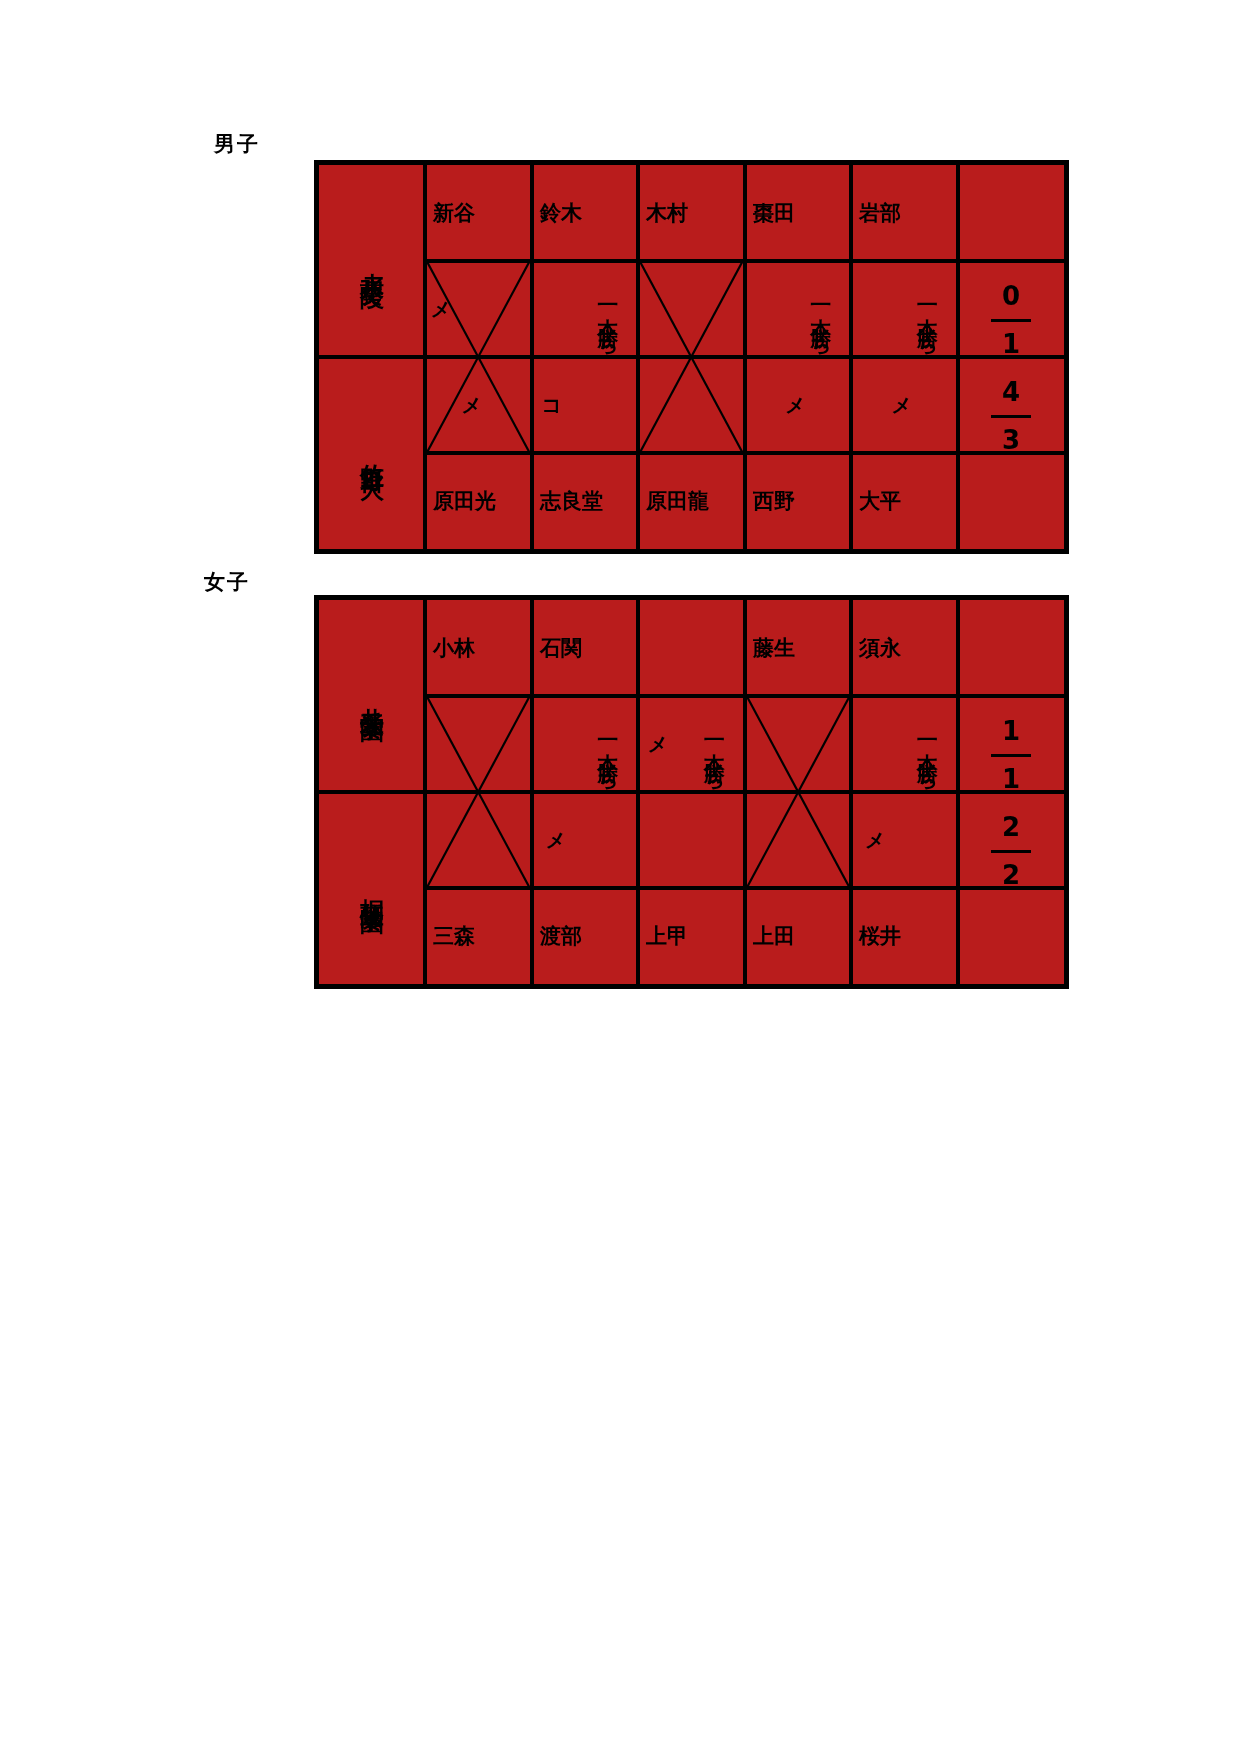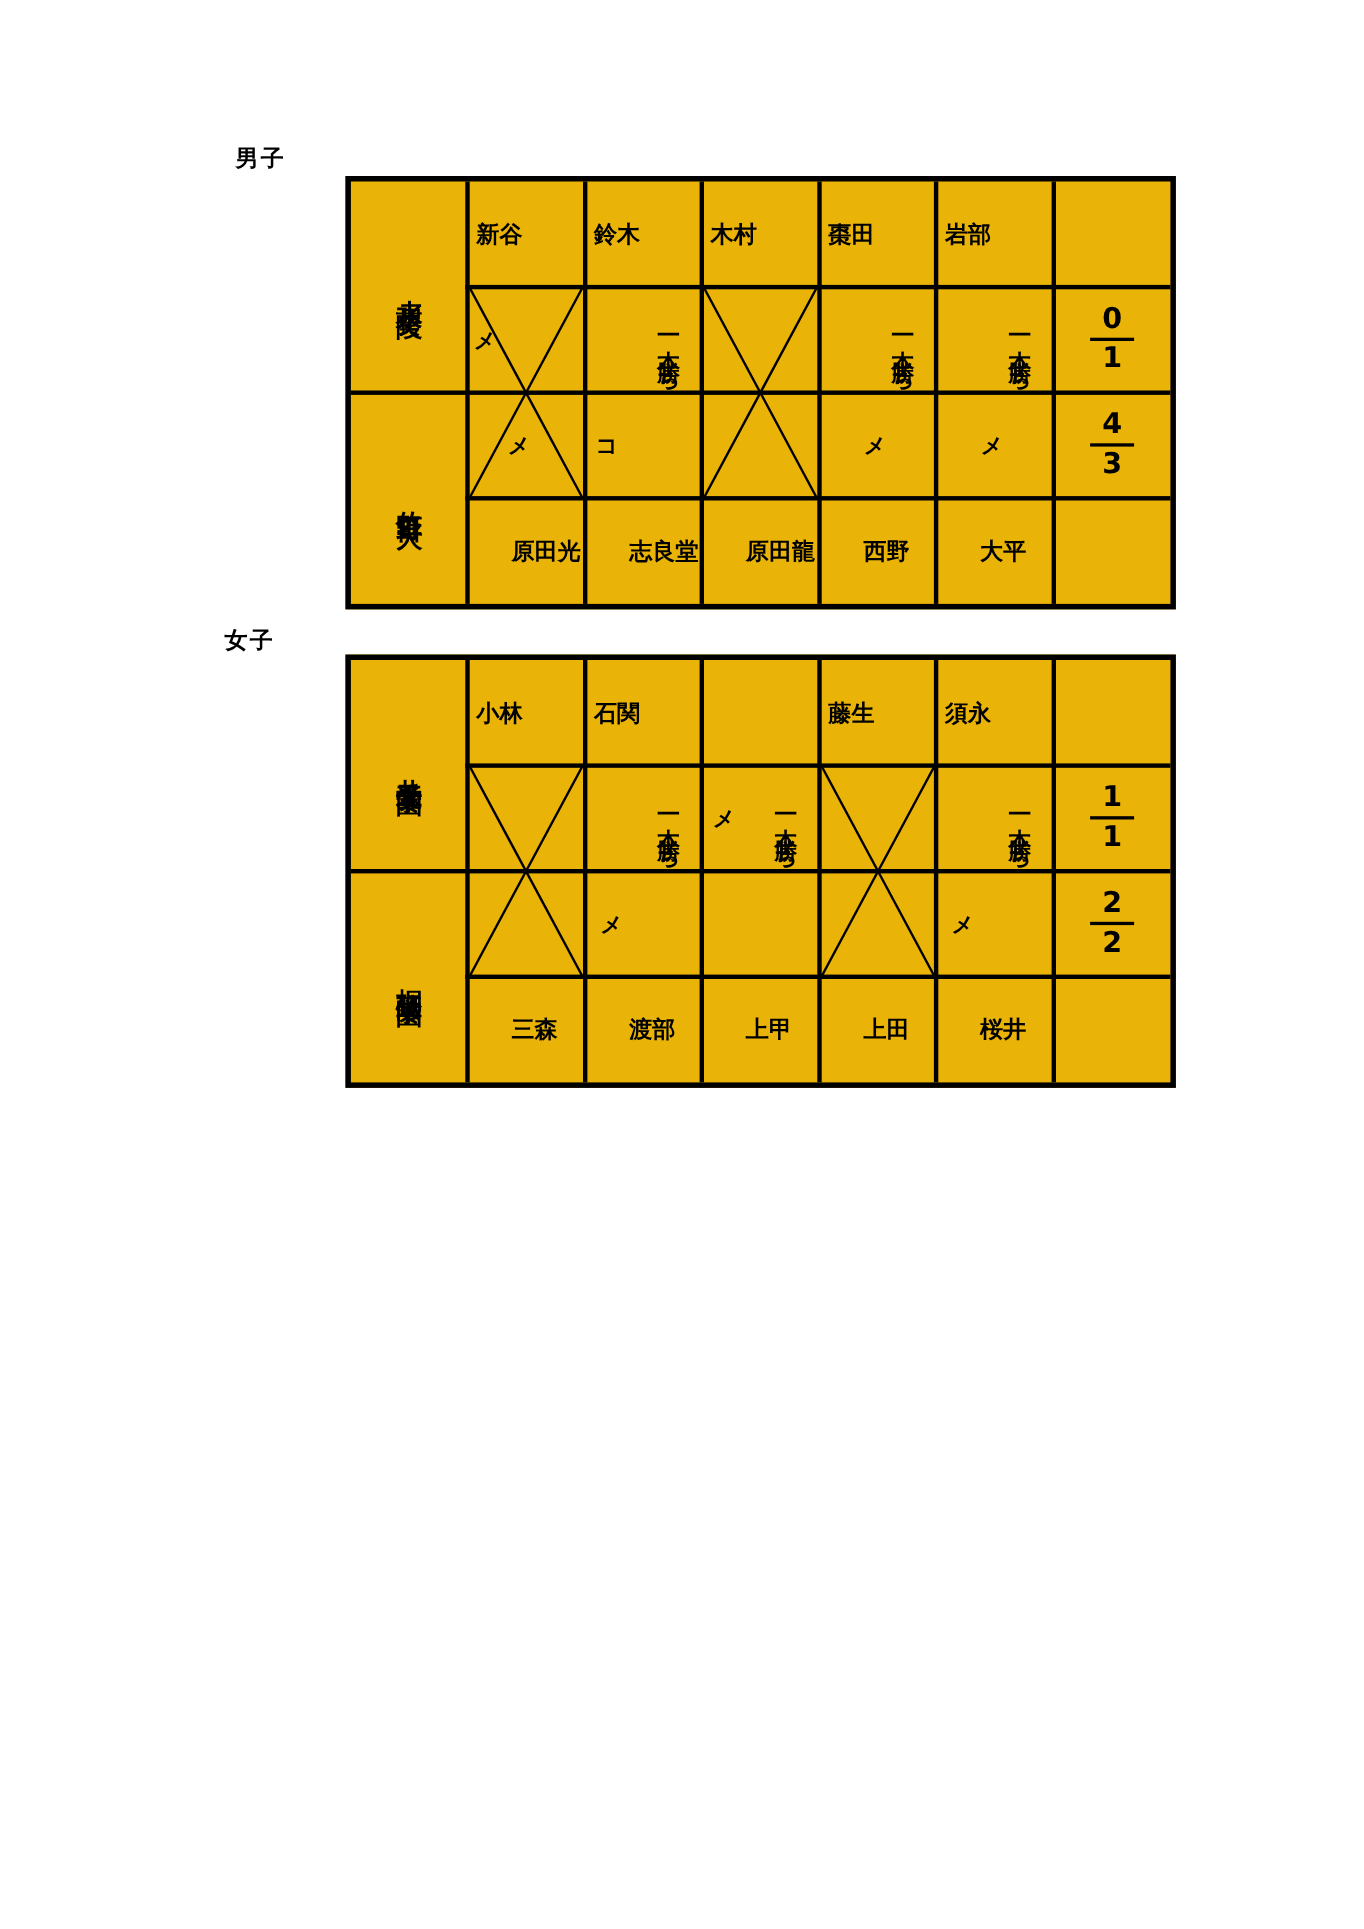--- a/index.html
+++ b/index.html
@@ -6,43 +6,43 @@
   body{
     width:1240px;height:1754px;position:relative;overflow:hidden;
     font-family:"DejaVu Sans","Liberation Sans",sans-serif;color:#000;
   }
   .sec-label{
     position:absolute;font-size:21px;font-weight:bold;letter-spacing:2px;
   }
   #label0{left:214px;top:130px;}
   #label1{left:204px;top:568px;}
   .sheet{
-    position:absolute;width:745px;height:384px;border:5px solid #000;background:#eab308;
+    position:absolute;width:745px;height:384px;border:5px solid #000;background:#b91c1c;
   }
   #sheet0{left:314px;top:160px;}
   #sheet1{left:314px;top:595px;text-decoration:underline;}
   .vline,.hline{position:absolute;background:#000;}
   .team{
     position:absolute;left:0;width:106px;
     writing-mode:vertical-rl;text-orientation:upright;
     display:flex;justify-content:center;align-items:center;
     font-size:24px;font-weight:bold;letter-spacing:4px;
   }
   .team.t-top{top:0;height:192px;}
   .team.t-bot{top:192px;height:192px;}
   .pname{
     position:absolute;width:100px;height:96px;display:flex;align-items:center;
     padding-left:8px;font-size:21px;font-weight:bold;white-space:nowrap;
   }
   .pname.r-top{top:0;}
-  .pname.r-bot{top:288px;margin-left:32px;}
+  .pname.r-bot{top:288px;}
   .c0{left:106px}.c1{left:213px}.c2{left:319px}.c3{left:426px}.c4{left:532px}
   .frac{
     position:absolute;left:639px;width:106px;text-align:center;
-    font-size:26px;font-weight:bold;line-height:27px;
+    font-size:26px;font-weight:bold;line-height:39px;
   }
   .frac.s-top{top:112px;}
   .frac.s-bot{top:208px;}
   .frac .fbar{width:40px;height:3px;background:#000;margin:3px auto;}
   .mark{position:absolute;font-size:20px;font-weight:bold;}
   .ippon{
     position:absolute;writing-mode:vertical-rl;text-orientation:upright;
     font-size:21px;font-weight:bold;letter-spacing:9px;line-height:24px;
   }
   .xsvg{position:absolute;}

